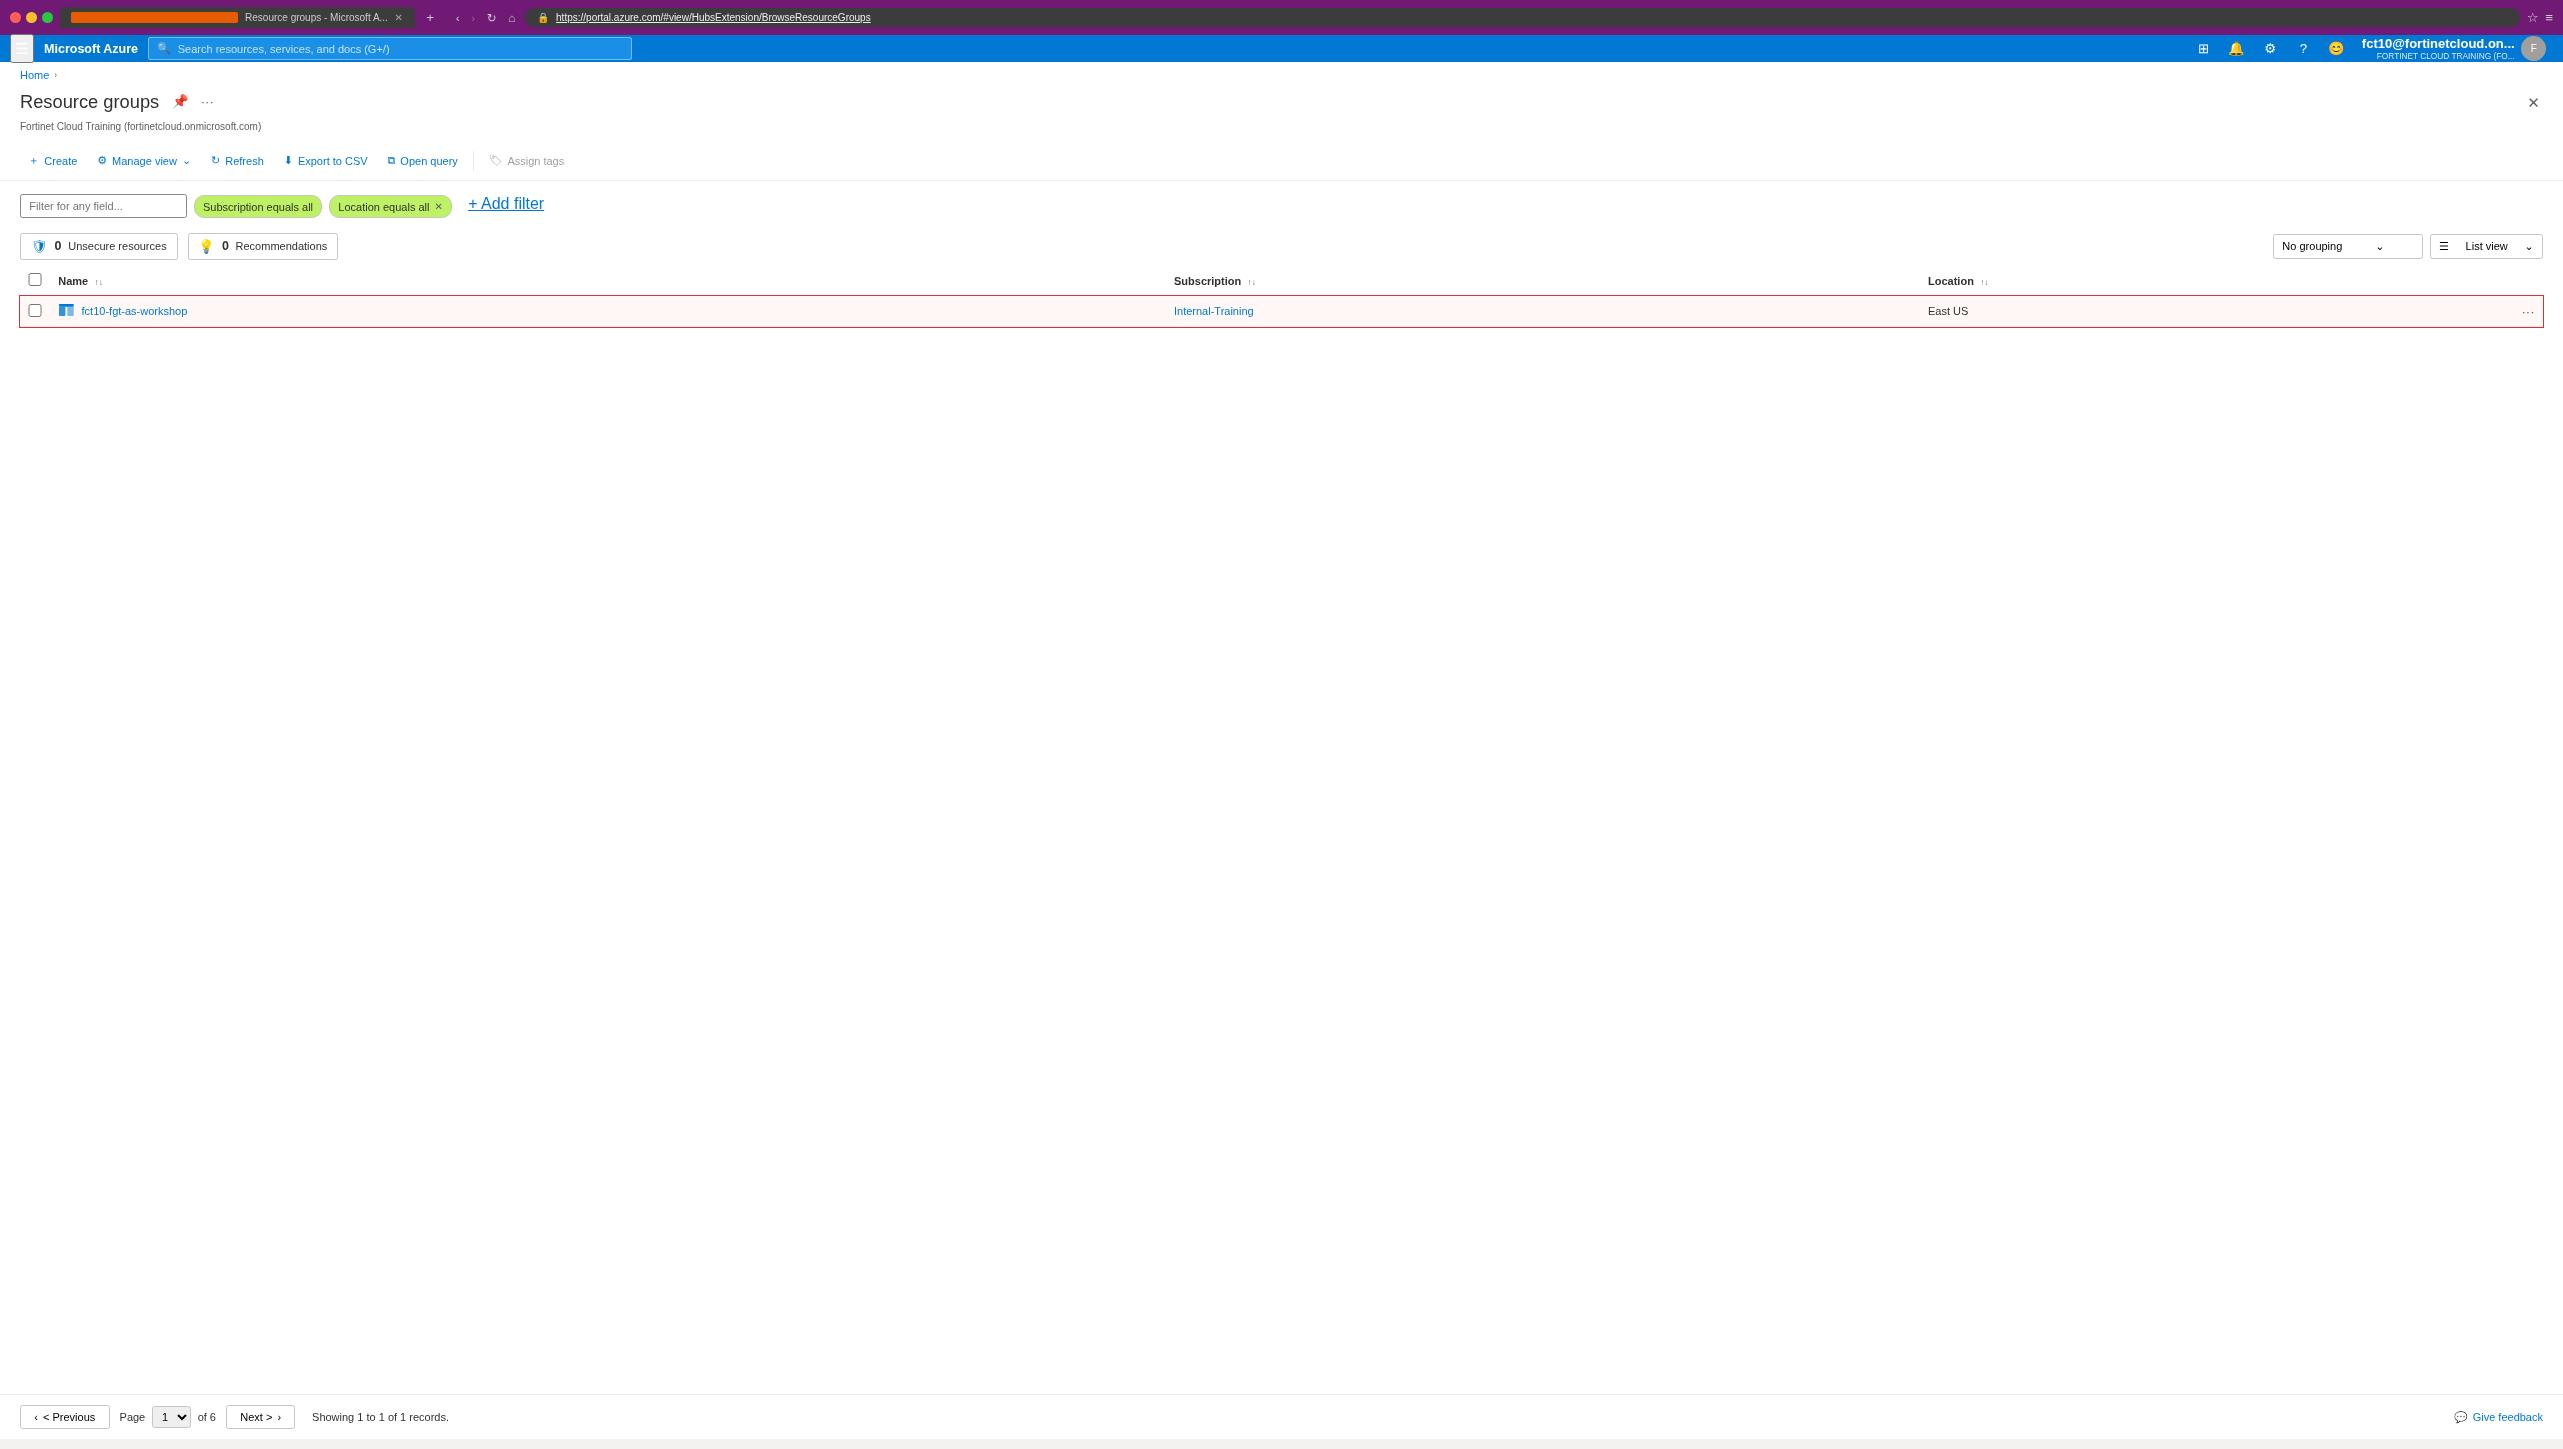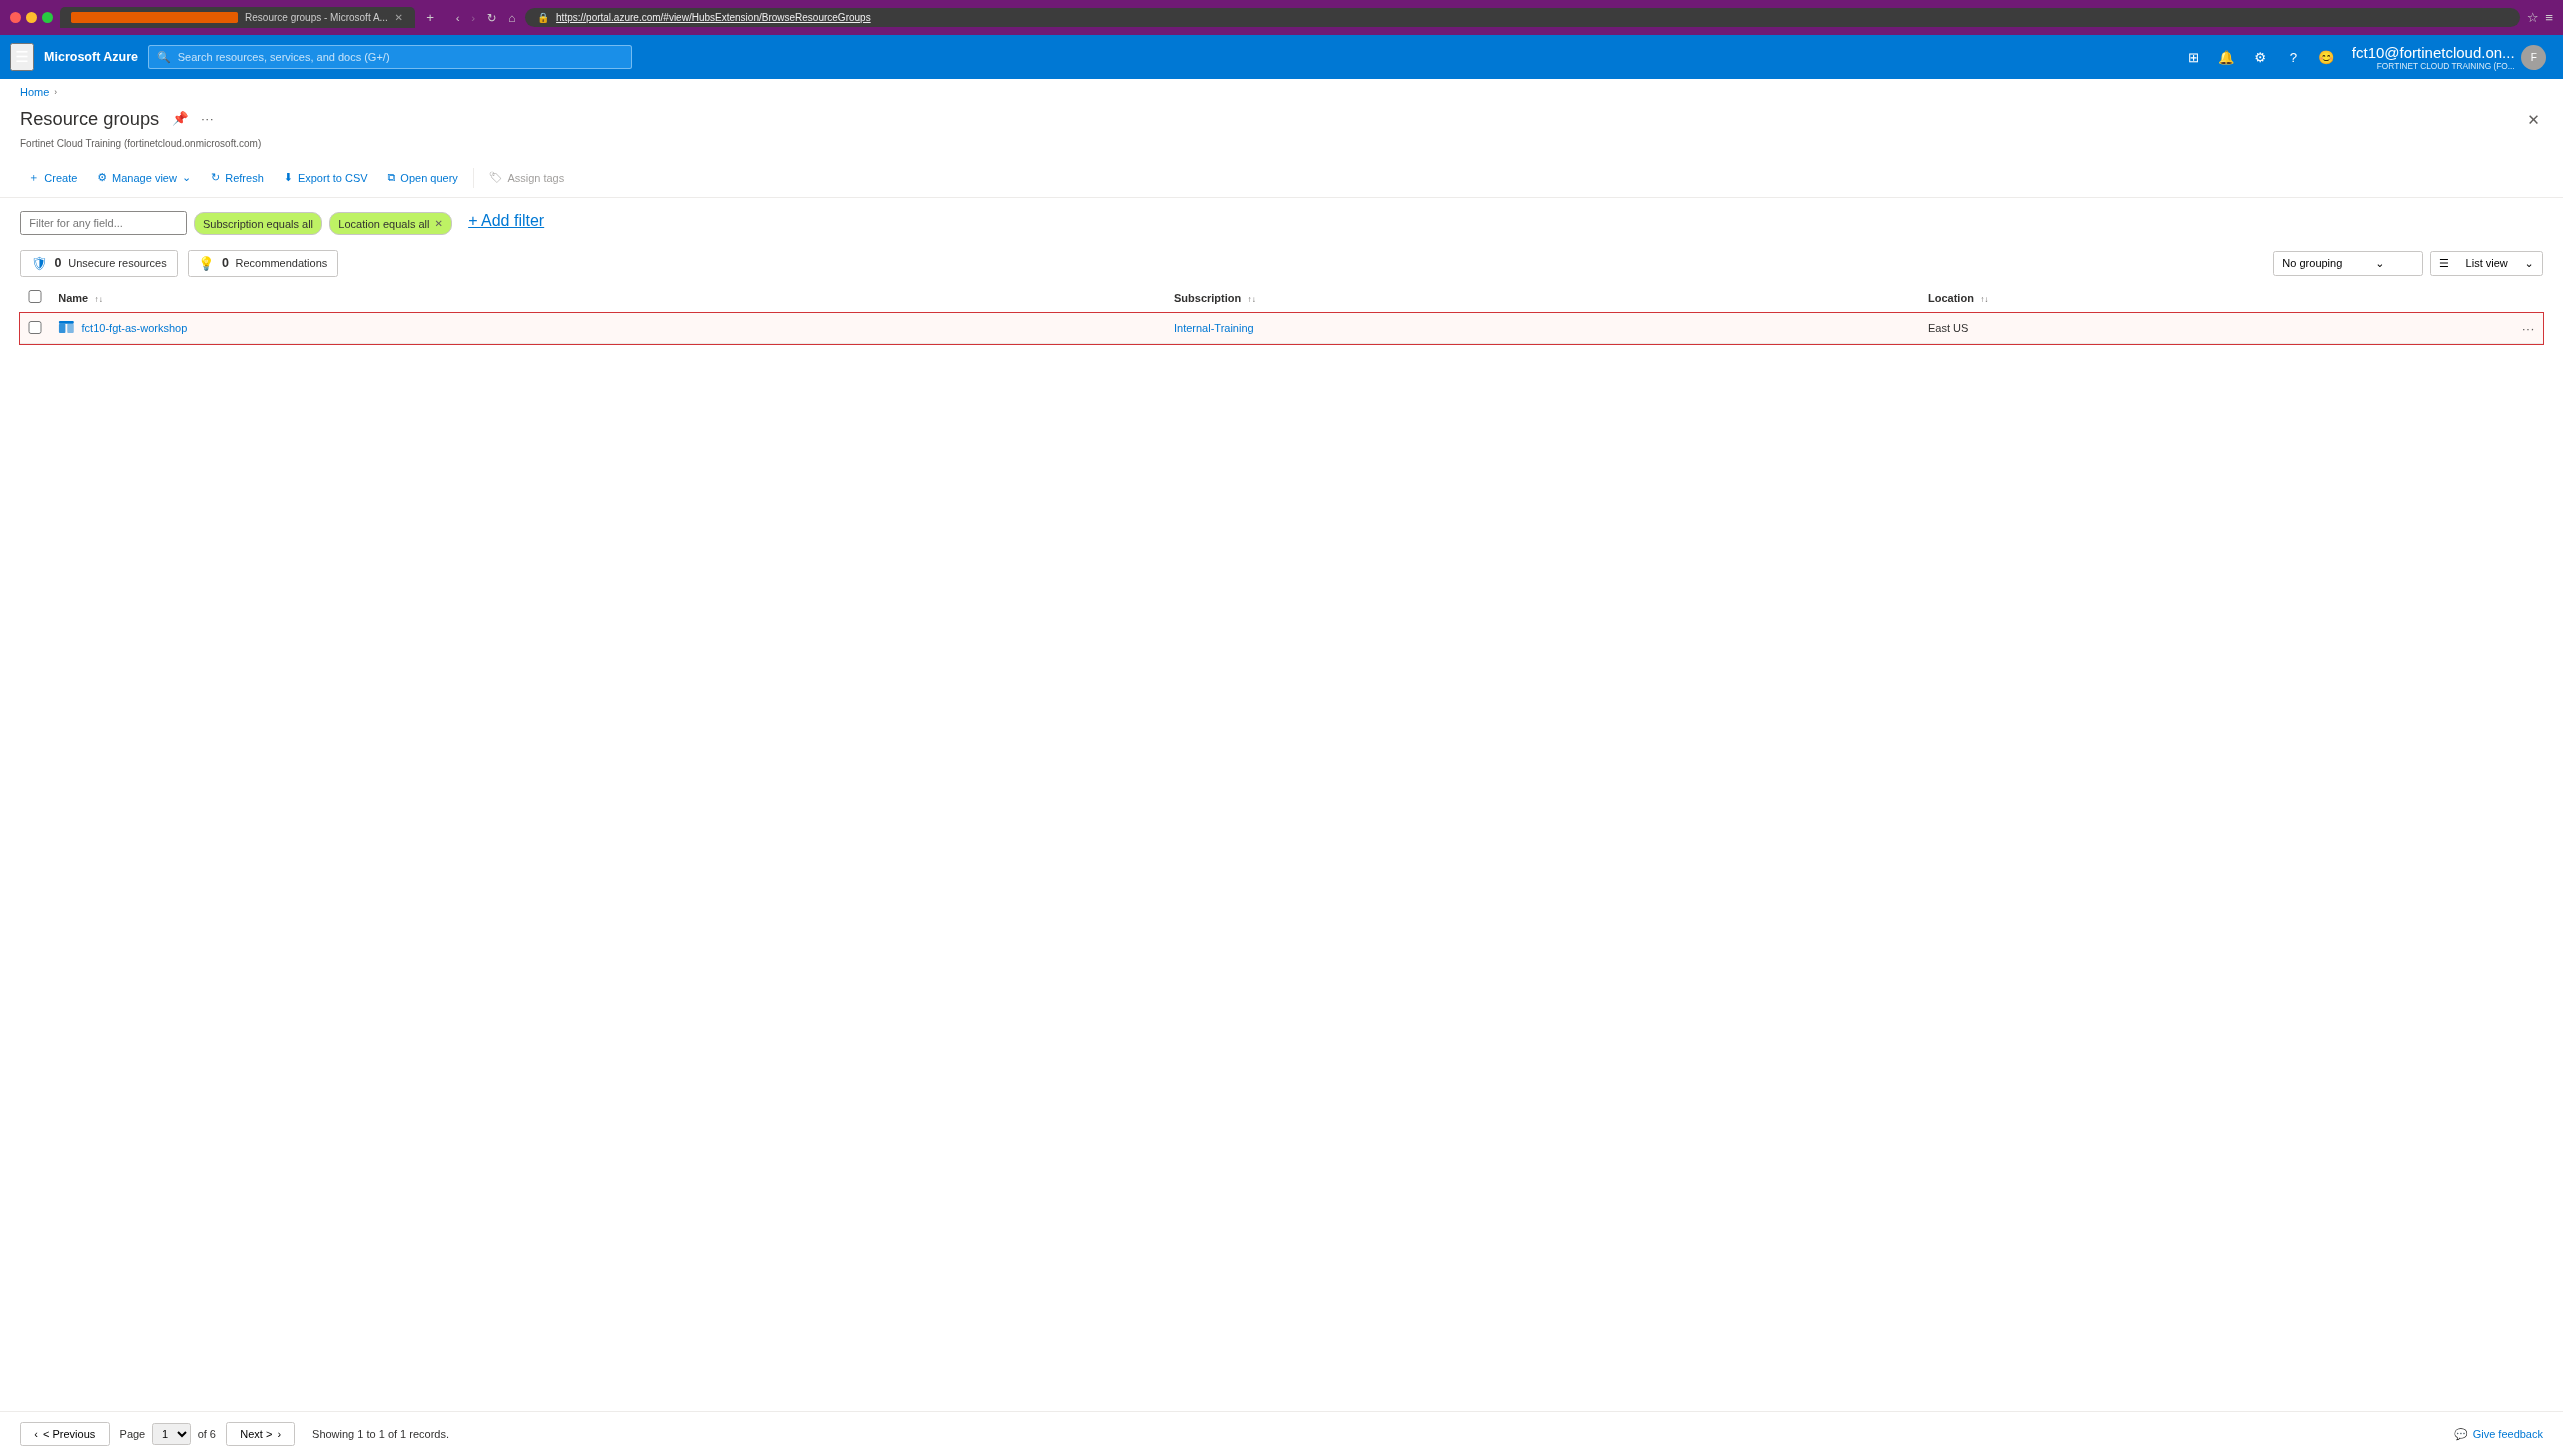--- a/index.html
+++ b/index.html
@@ -17,31 +17,31 @@
     .browser-tab .close-tab { margin-left: auto; opacity: 0.7; cursor: pointer; }
     .browser-new-tab { color: #ccc; background: none; border: none; font-size: 13.3px; cursor: pointer; padding: 0 5px; }
     .browser-nav { display: flex; align-items: center; gap: 5px; margin-left: 6.7px; }
     .browser-nav button { background: none; border: none; color: #ccc; font-size: 11.7px; cursor: pointer; padding: 3.3px; }
     .browser-nav button:disabled { opacity: 0.4; }
     .browser-addressbar { flex: 1; background: #3c3c3c; border-radius: 16.7px; padding: 4.2px 11.7px; display: flex; align-items: center; gap: 6.7px; color: #eee; font-size: 10px; }
     .browser-addressbar .url { flex: 1; text-decoration: underline; }
     .browser-actions { display: flex; gap: 6.7px; color: #ccc; font-size: 13.3px; }
 
     
-    .azure-topnav { background: #0078d4; display: flex; align-items: center; padding: 0 10px; height: 44px; gap: 10px; }
+    .azure-topnav { background: #0078d4; display: flex; align-items: center; padding: 0 10px; height: 27px; gap: 10px; }
     .azure-hamburger { color: white; font-size: 15px; cursor: pointer; padding: 3.3px; }
     .azure-logo { color: white; font-weight: 600; font-size: 12.5px; white-space: nowrap; }
     .azure-search { flex: 1; max-width: 484px; background: #1a8fe8; border: 0.8px solid rgba(255,255,255,0.4); border-radius: 2.5px; display: flex; align-items: center; padding: 4.2px 8.3px; gap: 6.7px; color: rgba(255,255,255,0.85); font-size: 11px; }
     .azure-search input { background: none; border: none; outline: none; color: white; font-size: 11px; flex: 1; }
     .azure-search input::placeholder { color: rgba(255,255,255,0.75); }
     .azure-icons { margin-left: auto; display: flex; align-items: center; gap: 3.3px; }
     .azure-icon-btn { background: none; border: none; color: white; width: 30px; height: 30px; border-radius: 2.5px; cursor: pointer; display: flex; align-items: center; justify-content: center; font-size: 13.3px; }
     .azure-user { display: flex; align-items: center; gap: 6.7px; color: white; cursor: pointer; padding: 3.3px 6.7px; border-radius: 2.5px; }
     .azure-user-info { text-align: right; }
-    .azure-user-name { font-size: 15px; font-weight: 400; }
+    .azure-user-name { font-size: 13px; font-weight: 700; }
     .azure-user-org { font-size: 8.3px; opacity: 0.85; }
     .azure-avatar { width: 25px; height: 25px; border-radius: 50%; background: #a19f9d; display: flex; align-items: center; justify-content: center; color: white; font-size: 10px; }
 
     
     .main-area { background: white; height: calc(100vh - 40px - 32px); display: flex; flex-direction: column; }
 
     
     .breadcrumb { padding: 6.7px 20px; display: flex; align-items: center; gap: 5px; font-size: 11px; color: #323130; }
     .breadcrumb a { color: #0078d4; text-decoration: none; }
     .breadcrumb-sep { color: #605e5c; font-size: 8.3px; }

